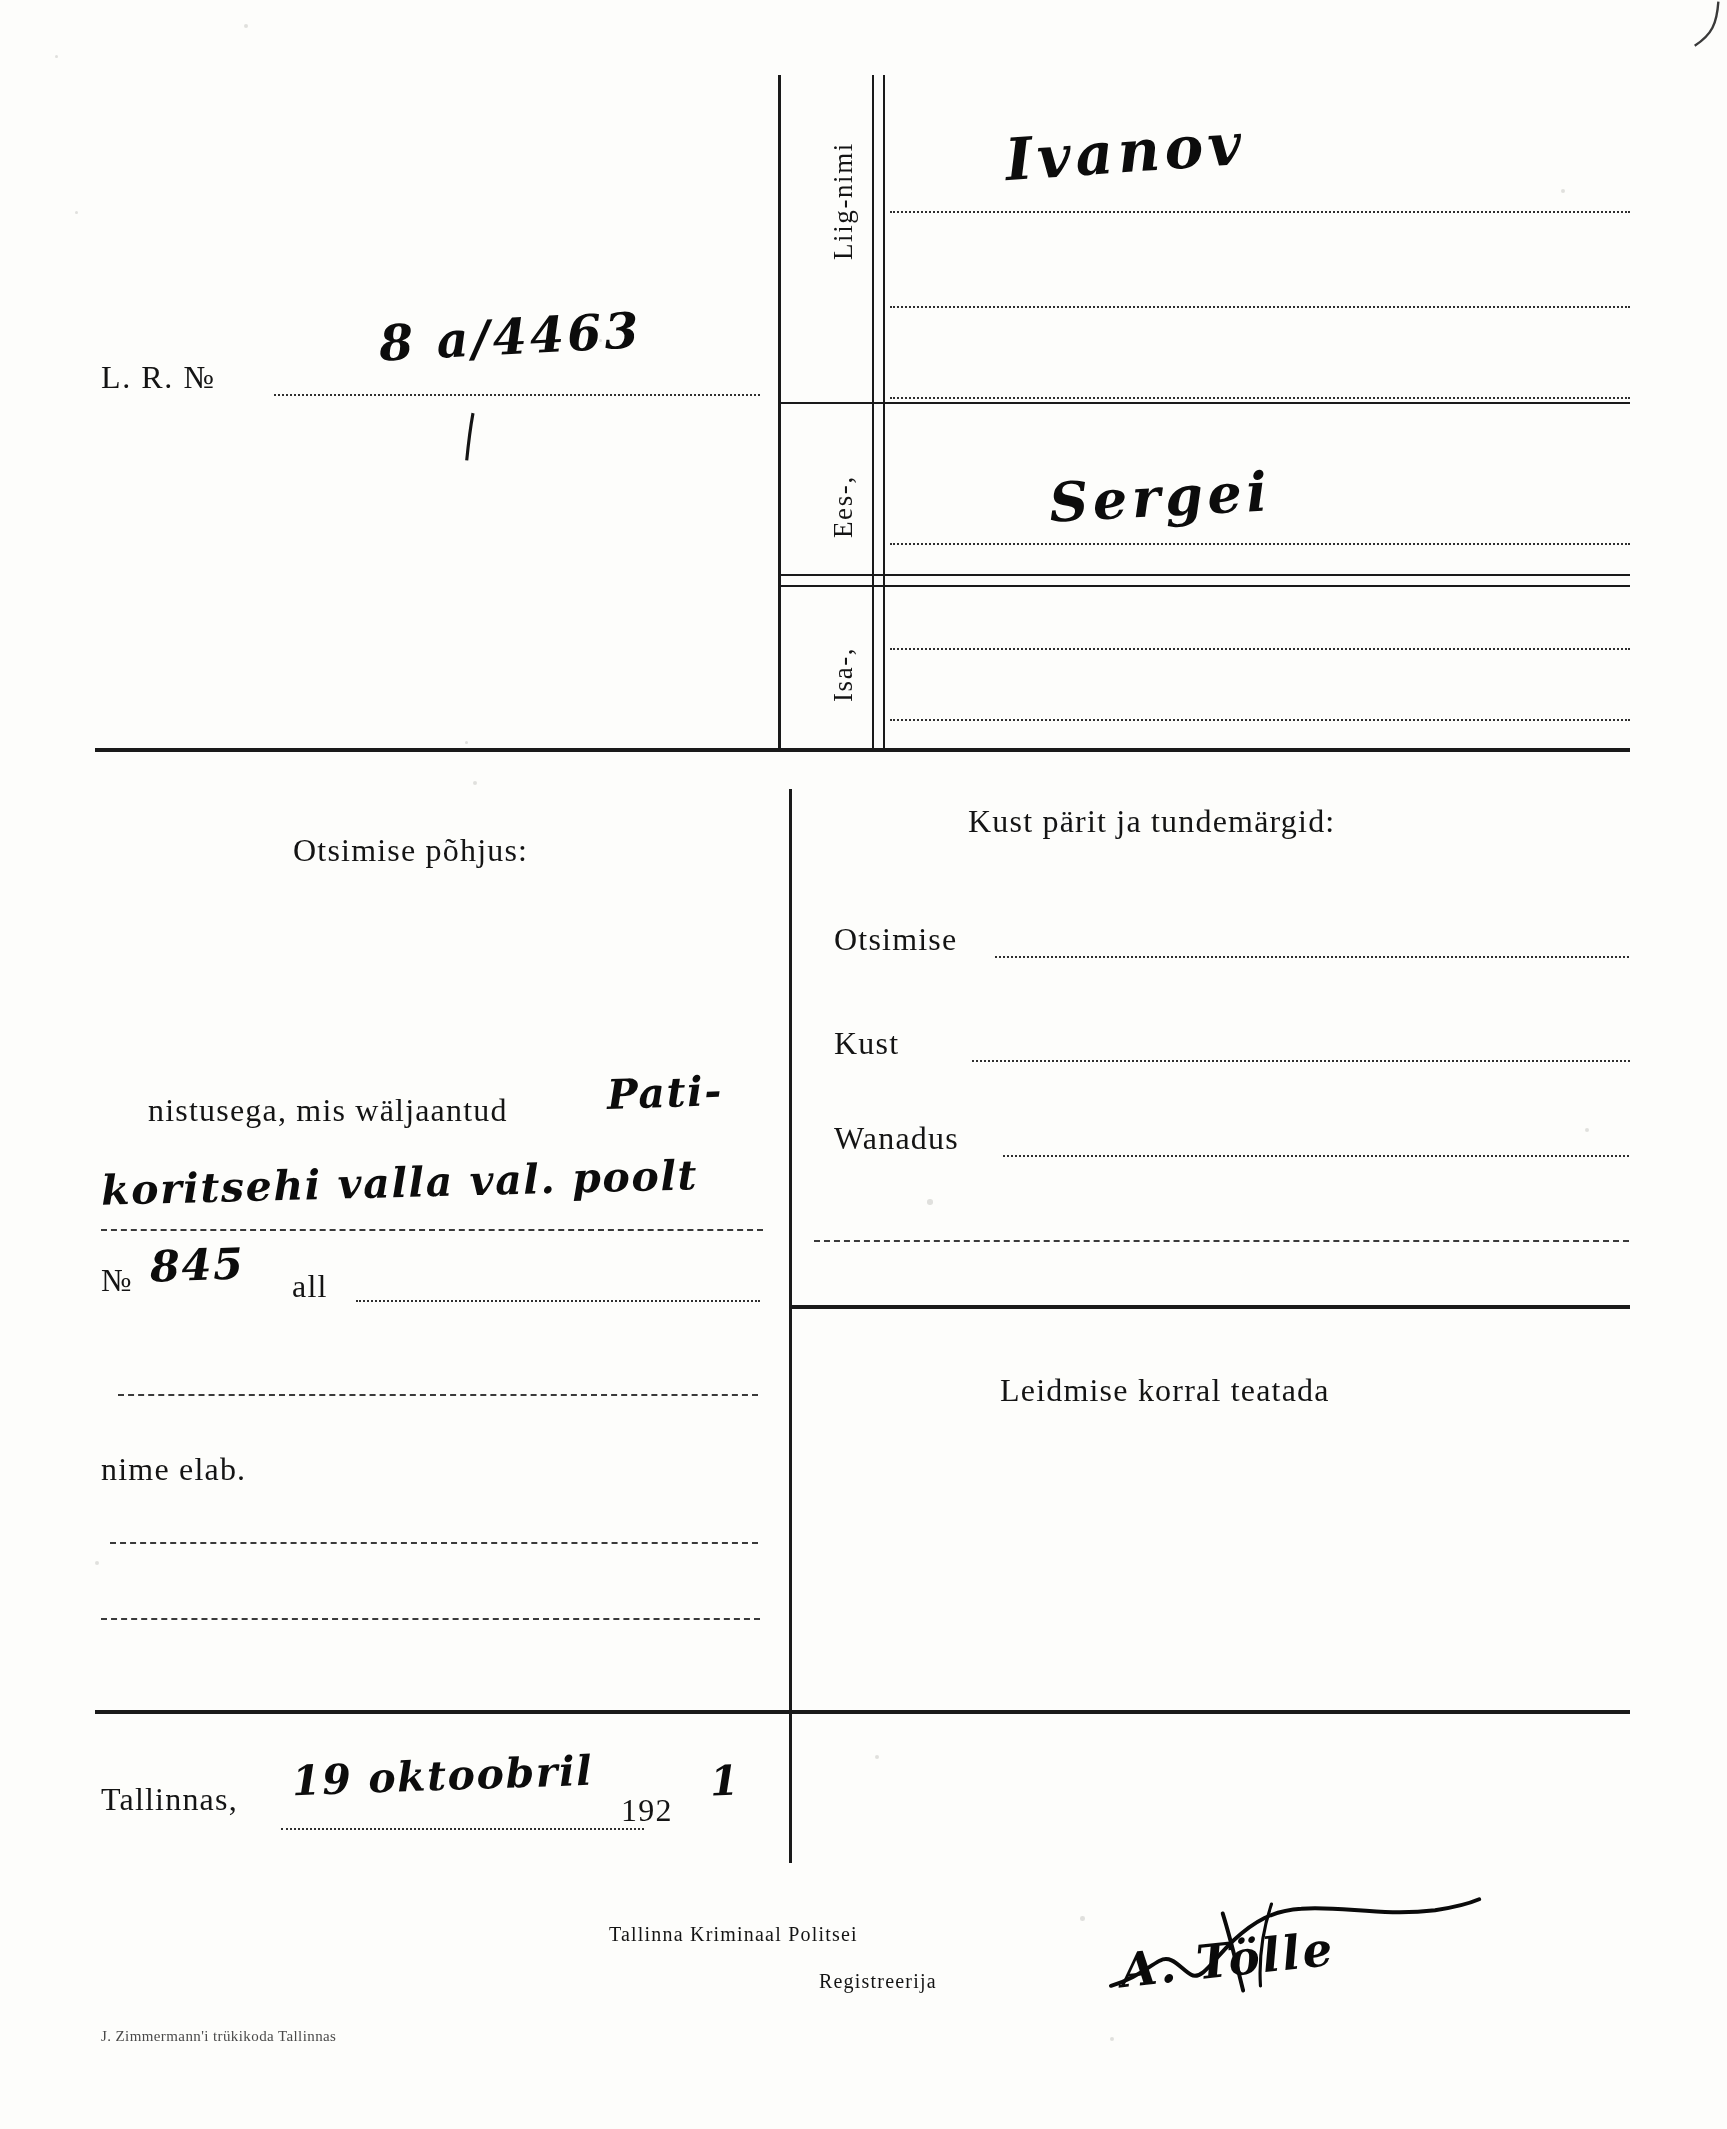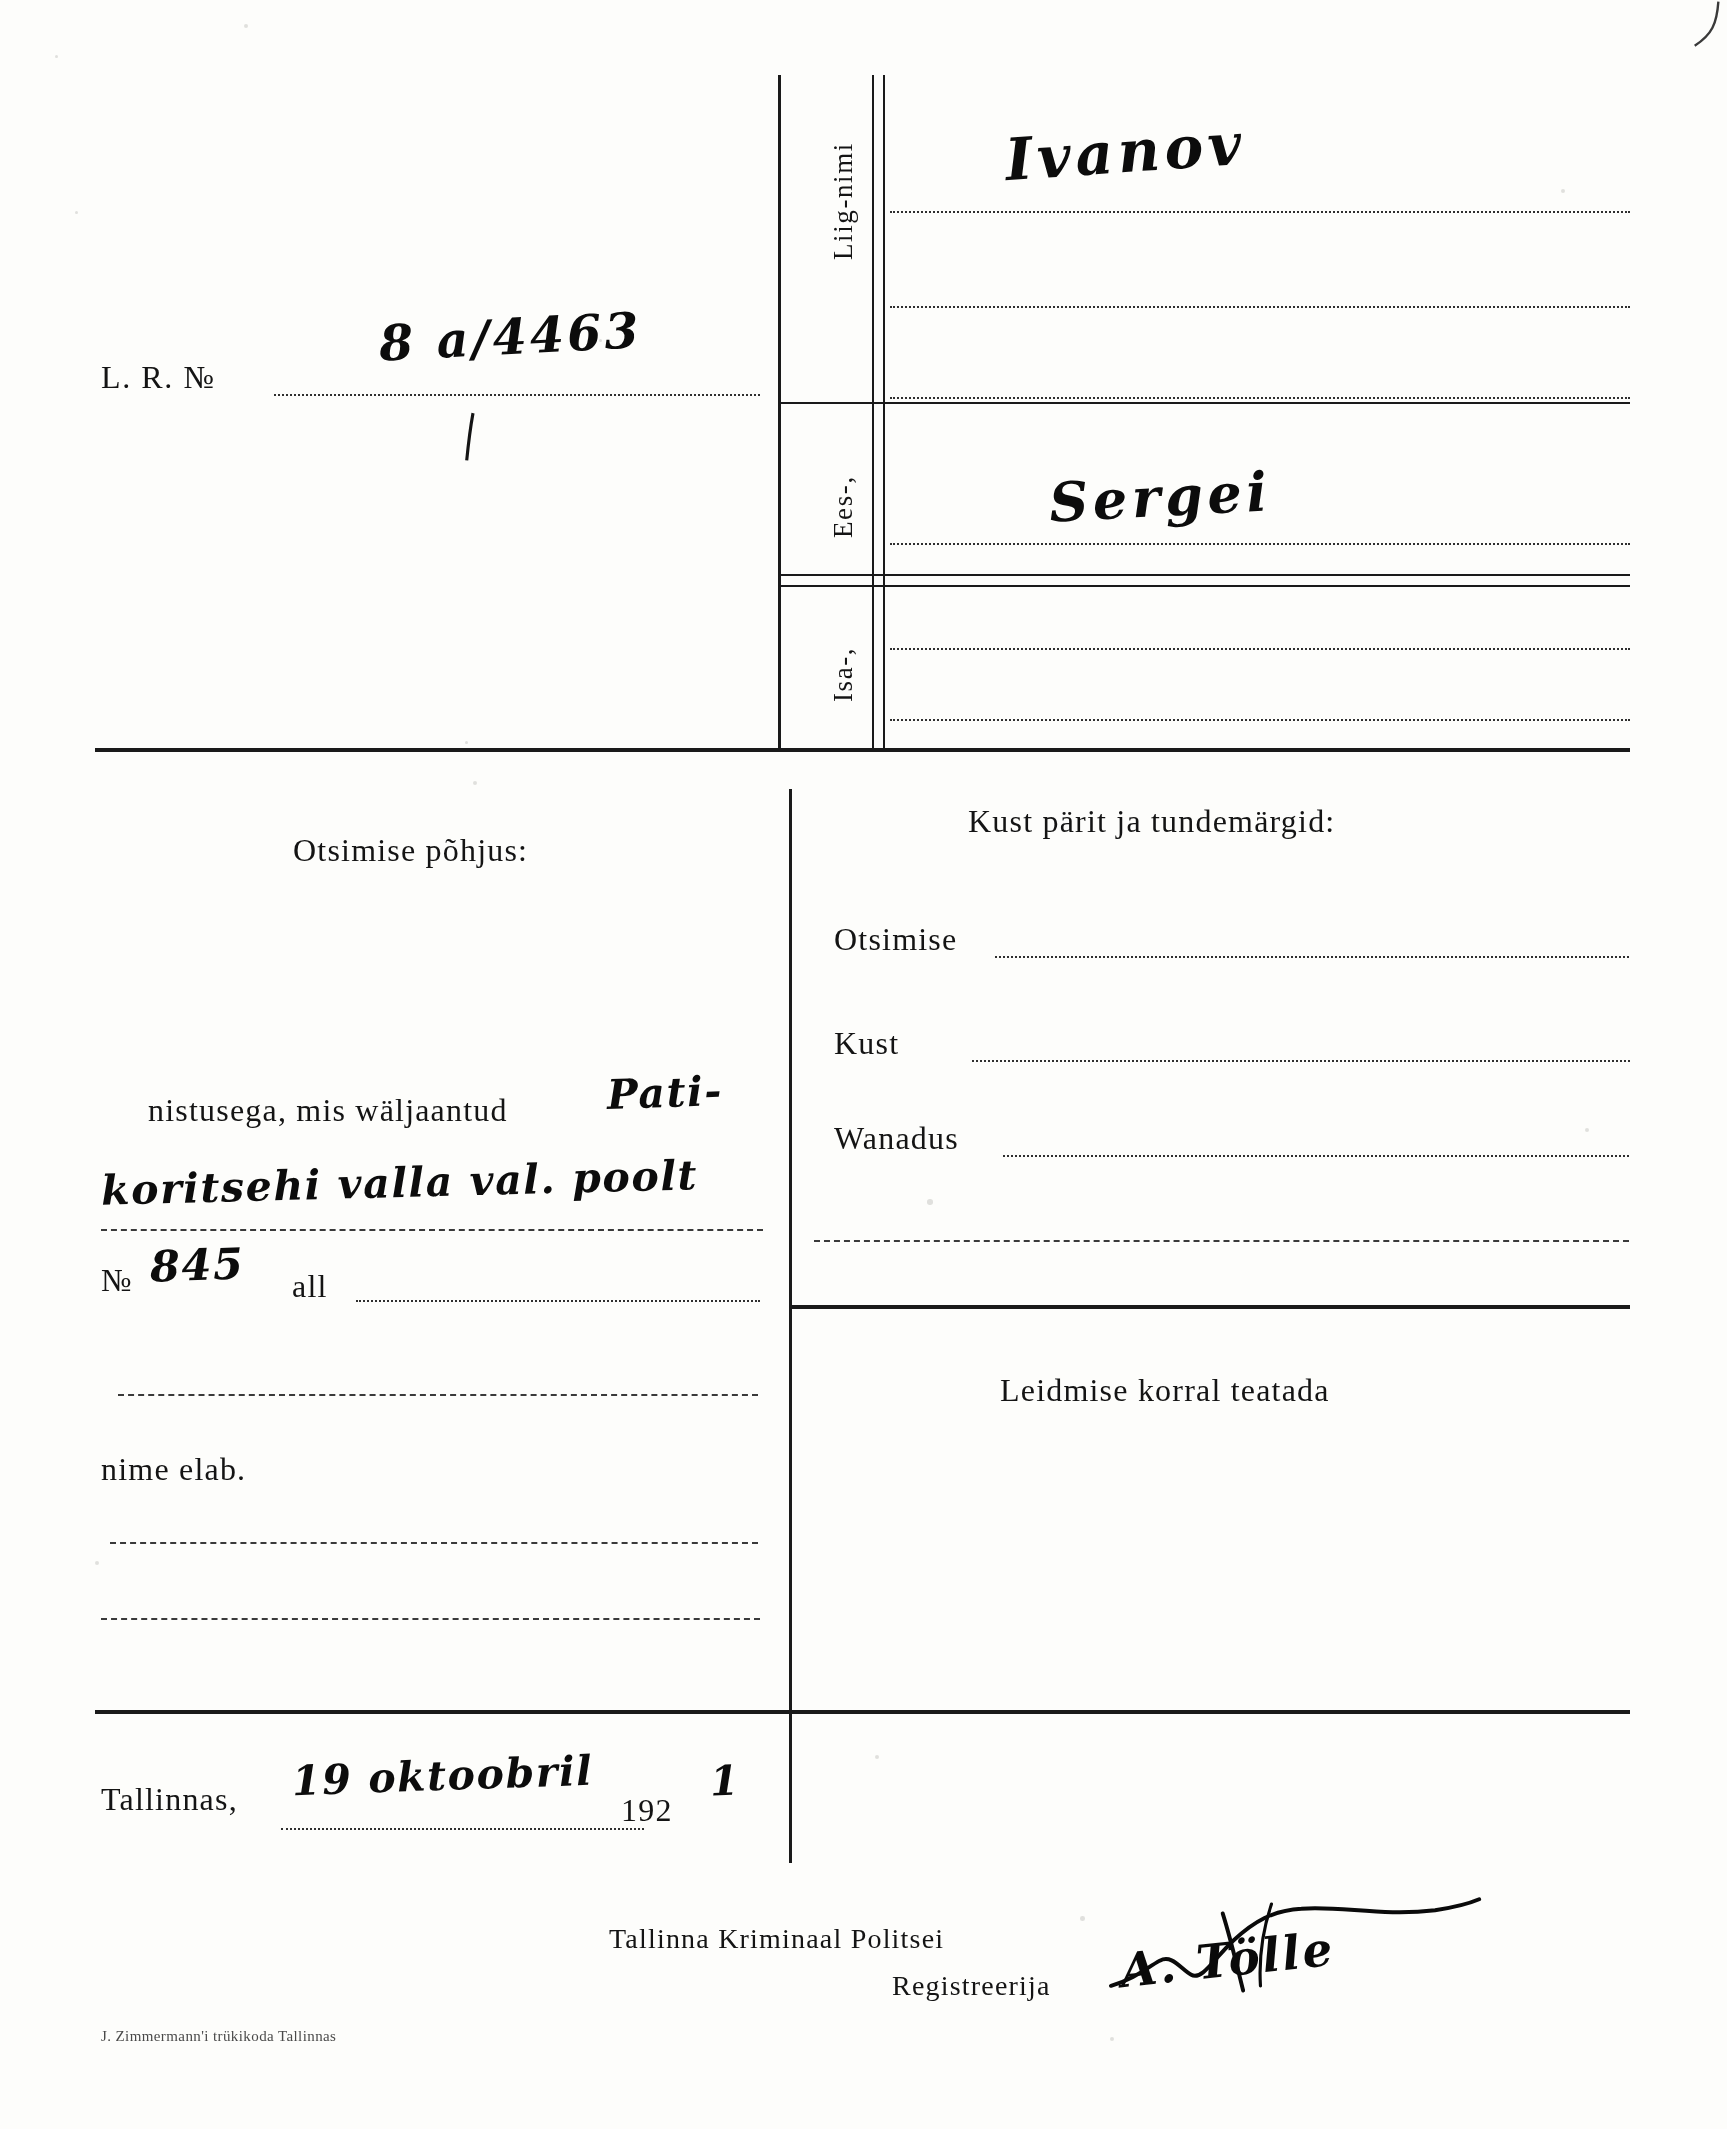--- a/index.html
+++ b/index.html
@@ -62,21 +62,21 @@
   }
   .t-lrn { font-size: 32px; letter-spacing: 1.6px; }
   .t-vert {
     transform-origin: 0 0;
     transform: rotate(-90deg);
     font-size: 27px;
     letter-spacing: 1.6px;
   }
   .t-head { font-size: 32px; letter-spacing: 1.2px; }
   .t-body { font-size: 32px; letter-spacing: 1.2px; }
-  .t-small { font-size: 28px; letter-spacing: 1.2px; }
+  .t-small { font-size: 20px; letter-spacing: 1.2px; }
   .t-imprint {
     font-size: 15px;
     color: #4a4a4a;
     font-family: "Liberation Serif", serif;
     letter-spacing: 0.4px;
   }
 
   
   .hand {
     position: absolute;
@@ -244,21 +244,21 @@
 
   <div class="ptext t-head" style="left:1000px;top:1372px;">Leidmise korral teatada</div>
 
   <div class="ptext t-body" style="left:101px;top:1781px;">Tallinnas,</div>
   <div class="dotline" style="left:281px;top:1828px;width:363px;"></div>
   <div class="hand hw-date" style="left:292px;top:1752px;">19 oktoobril</div>
   <div class="ptext t-body" style="left:621px;top:1792px;">192</div>
   <div class="hand hw-date" style="left:710px;top:1757px;">1</div>
 
   <div class="ptext t-small" style="left:609px;top:1923px;">Tallinna Kriminaal Politsei</div>
-  <div class="ptext t-small" style="left:892px;top:1970px;">Registreerija</div>
+  <div class="ptext t-small" style="left:819px;top:1970px;">Registreerija</div>
 
   <div class="hand hw-sig" style="left:1120px;top:1932px;">A. Tölle</div>
   <svg class="sig-stroke" style="left:1104px;top:1893px;width:379px;height:118px;" viewBox="0 0 480 150">
     <path d="M8 118 C 40 108, 52 96, 70 86 C 86 78, 96 96, 110 104 C 124 112, 140 82, 164 60 C 190 36, 214 22, 250 20 C 300 16, 352 30, 420 22 C 446 18, 462 14, 476 8" fill="none" stroke="#0a0a0a" stroke-width="5" stroke-linecap="round"></path>
     <path d="M150 26 C 160 58, 168 92, 176 124" fill="none" stroke="#0a0a0a" stroke-width="5" stroke-linecap="round"></path>
     <path d="M212 14 C 200 50, 196 86, 198 118" fill="none" stroke="#0a0a0a" stroke-width="4" stroke-linecap="round"></path>
   </svg>
 
   <div class="ptext t-imprint" style="left:101px;top:2028px;">J. Zimmermann'i trükikoda Tallinnas</div>
 

